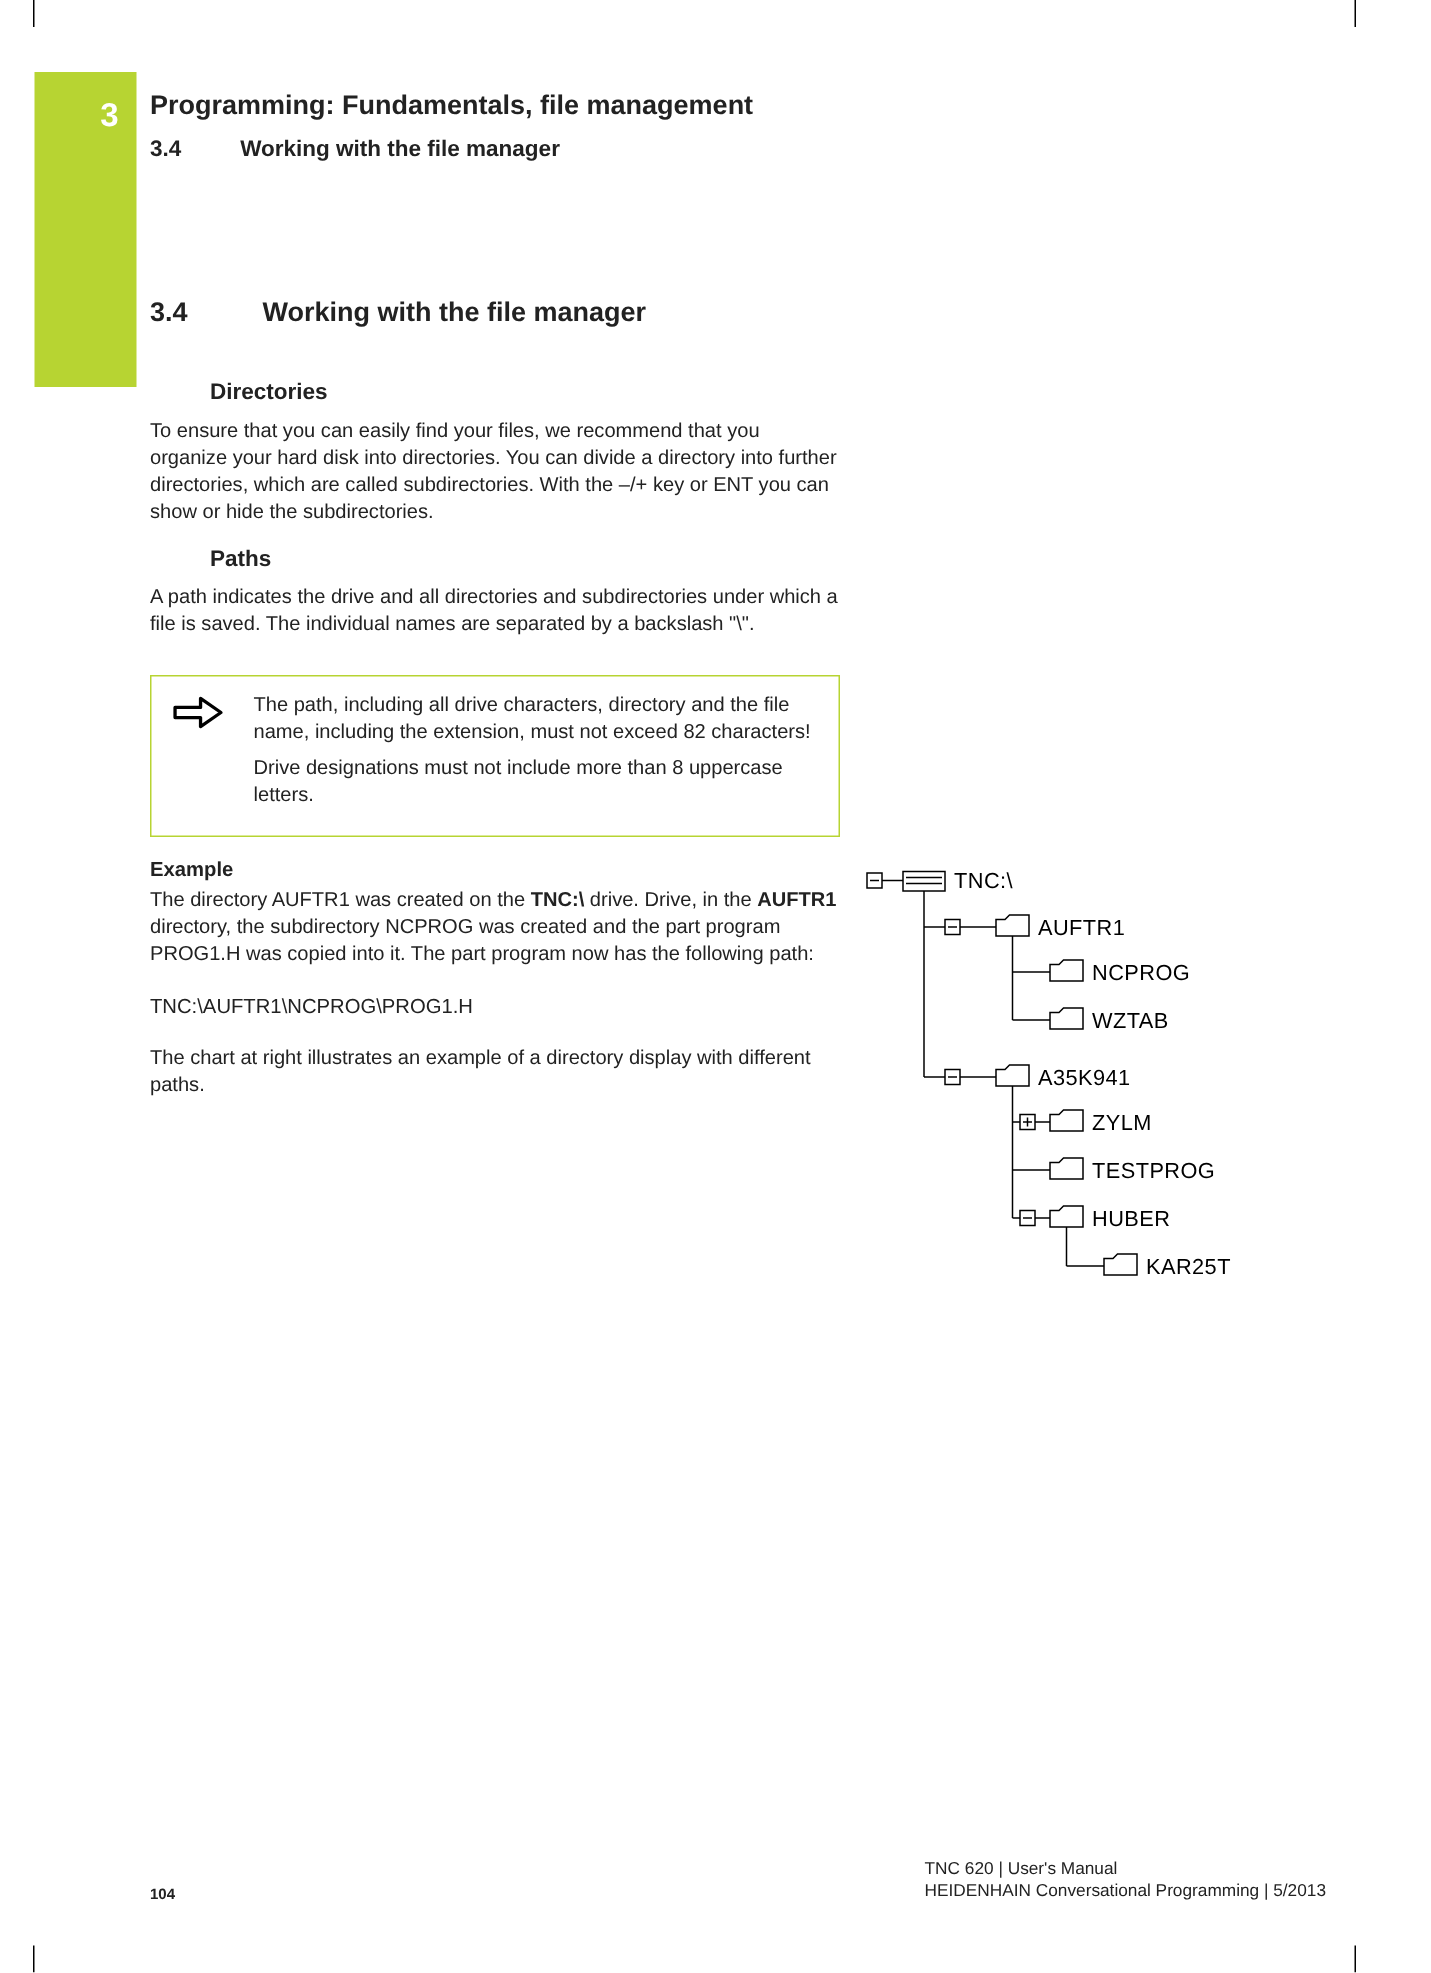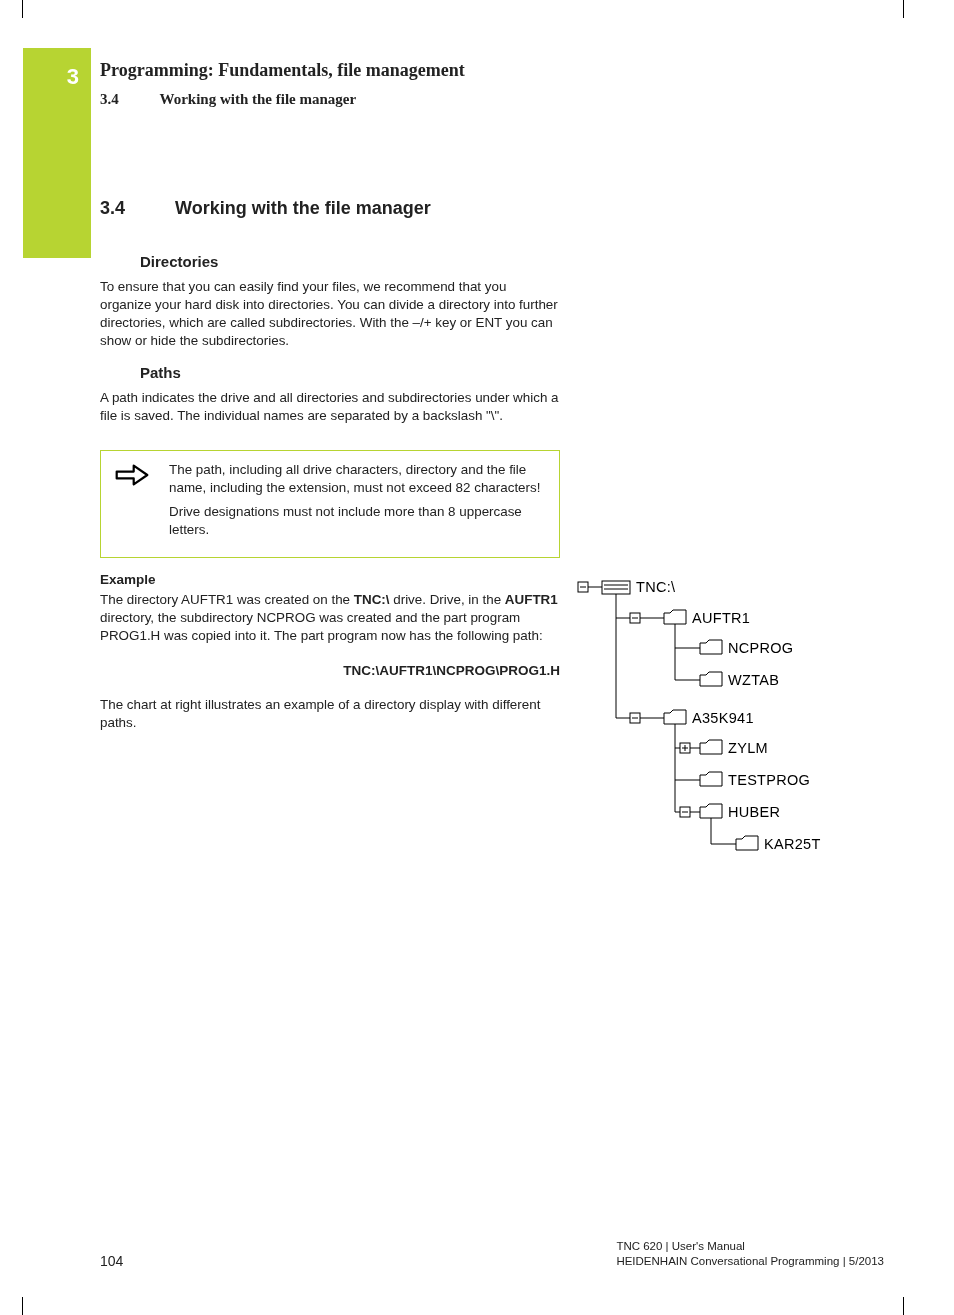--- a/index.html
+++ b/index.html
@@ -34,21 +34,20 @@
     top: 16px;
     right: 12px;
   }
 
   
   .hdr {
     position: absolute;
     top: 60px;
     left: 100px;
     right: 65px;
-    font-family: Liberation Serif, serif;
   }
   .chapter-title {
     font-size: 18px;
     font-weight: bold;
   }
   .section-line {
     margin-top: 10px;
     font-size: 15px;
     font-weight: bold;
   }
@@ -104,24 +103,23 @@
     line-height: 1.35;
   }
   .note .text-cell p { margin-bottom: 6px; }
 
   .example-head {
     font-weight: bold;
     font-size: 13.5px;
     margin-bottom: 4px;
   }
   .pathline {
-    font-weight: bold;
+    font-weight: normal;
     font-size: 13.5px;
     margin: 18px 0;
-    text-align: right;
   }
 
   
   .tree {
     position: absolute;
     top: 578px;
     left: 576px;
     width: 320px;
     font-family: Arial, sans-serif;
     font-size: 14px;
@@ -136,21 +134,21 @@
   .footer {
     position: absolute;
     bottom: 46px;
     left: 100px;
     right: 70px;
     font-size: 11.5px;
     display:flex;
     justify-content: space-between;
     align-items: flex-end;
   }
-  .footer .pn { font-weight: normal; font-size: 14px; text-align: right; }
+  .footer .pn { font-weight: bold; font-size: 10px; text-align: right; }
   .footer .meta { text-align: left; line-height: 1.3; }
 </style>
 </head>
 <body>
 
 <div class="cropv-top-left"></div>
 <div class="cropv-top-right"></div>
 <div class="cropv-bot-left"></div>
 <div class="cropv-bot-right"></div>
 

